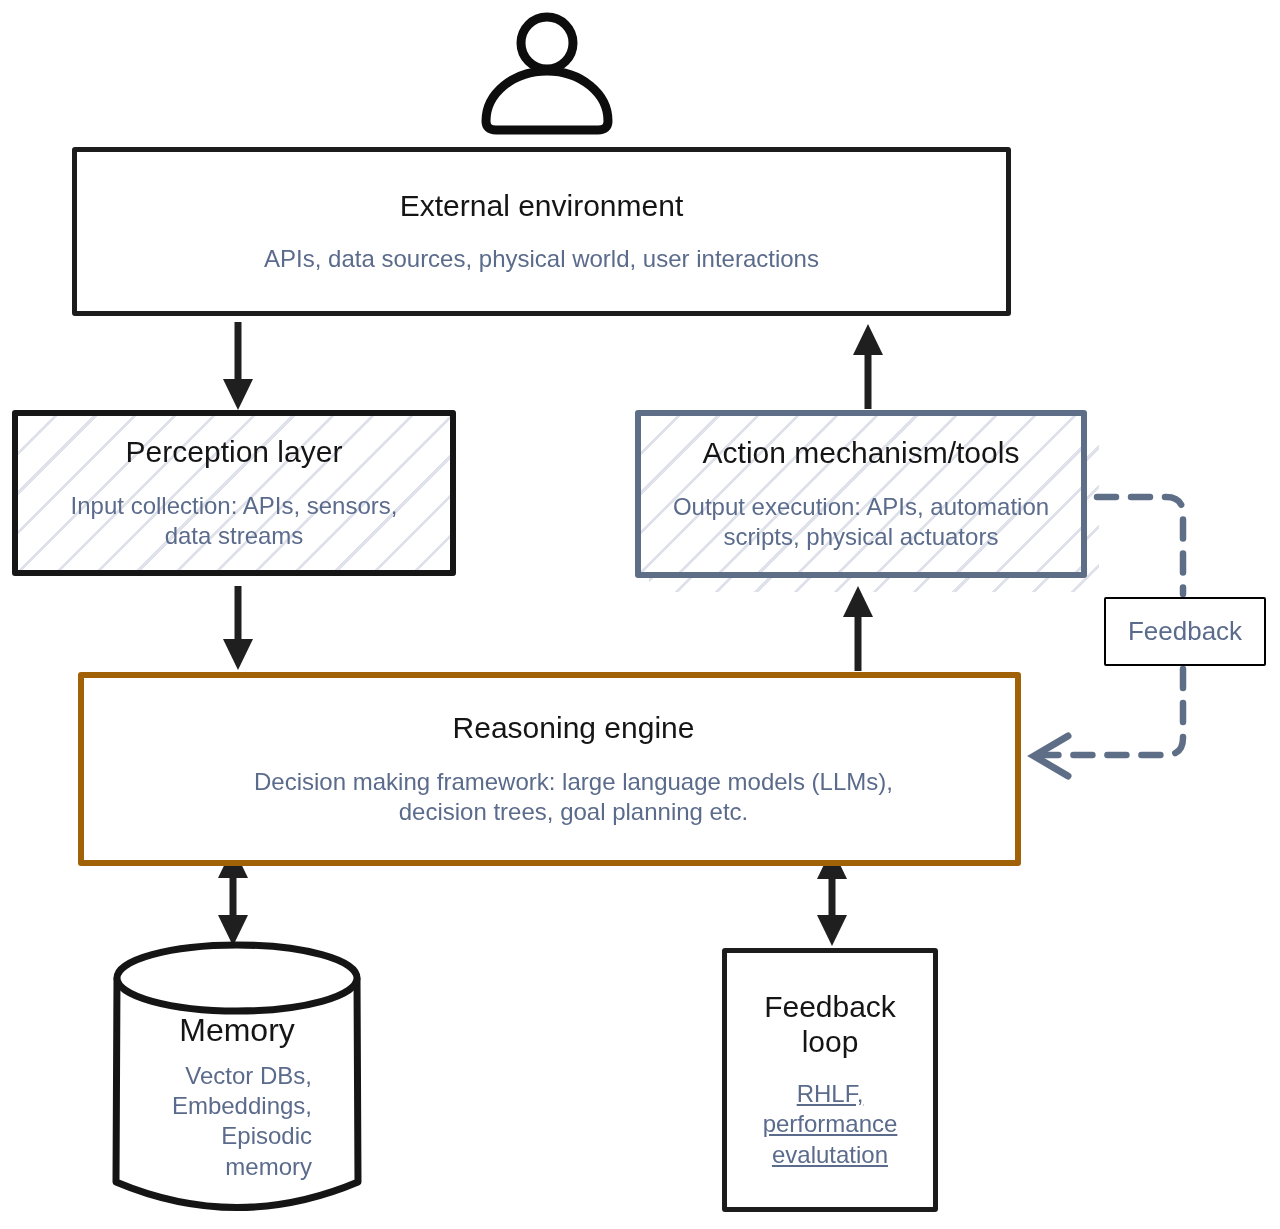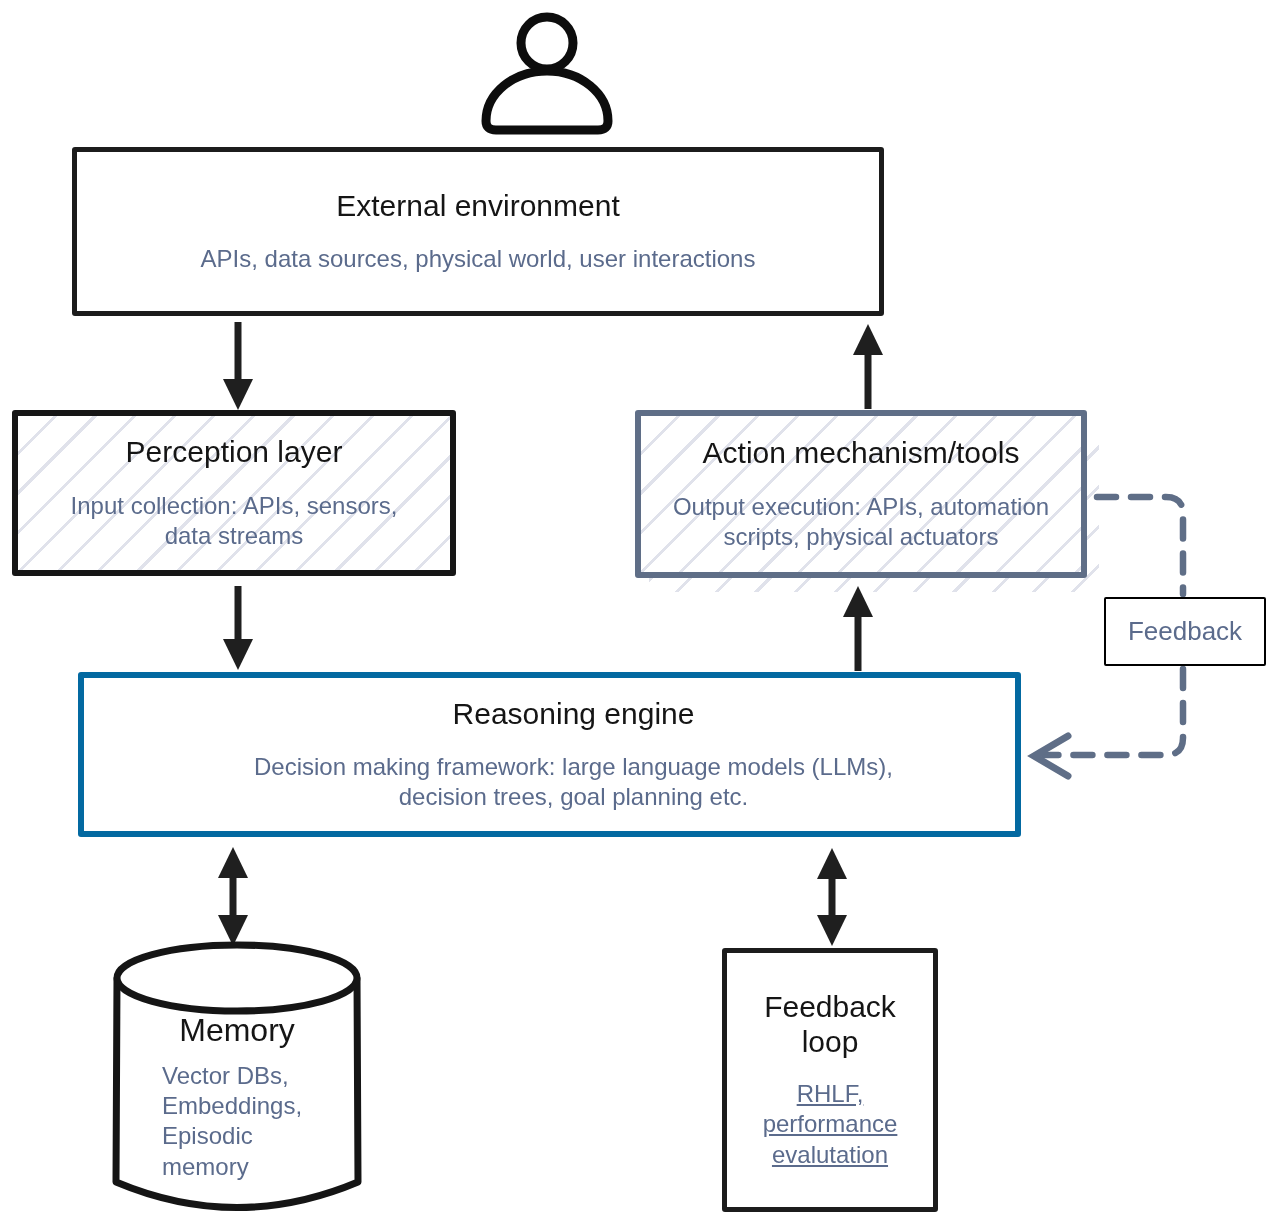--- a/index.html
+++ b/index.html
@@ -20,36 +20,36 @@
     background-color:#ffffff;
   }
   .hatch-shadow{
     position:absolute;z-index:1;box-sizing:border-box;border-radius:3px;
     background-image:repeating-linear-gradient(135deg,
       rgba(255,255,255,0) 0px, rgba(255,255,255,0) 25px,
       #e0e2eb 25px, #e0e2eb 28px);
   }
   .box-title{color:#151515;font-size:30px;line-height:1.15;}
   .box-sub{color:#5b6b8c;font-size:24px;line-height:1.26;margin-top:21px;}
-  #ext-env{left:72px;top:147px;width:812px;height:169px;border:5px solid #1c1c1c;}
+  #ext-env{left:72px;top:147px;width:939px;height:169px;border:5px solid #1c1c1c;}
   #perception{left:12px;top:410px;width:444px;height:166px;border:6px solid #161616;}
   #perception .box-sub{max-width:380px;}
   #action{left:635px;top:410px;width:452px;height:168px;border:6px solid #5f6e87;}
   #action .box-sub{max-width:410px;}
   #action-shadow{left:649px;top:424px;width:450px;height:168px;}
-  #reasoning{left:78px;top:672px;width:943px;height:165px;border:6px solid #0369a1;padding-left:48px;}
+  #reasoning{left:78px;top:672px;width:943px;height:194px;border:6px solid #a16207;padding-left:48px;}
   #reasoning .box-sub{max-width:640px;}
   #feedback-tag{left:1104px;top:597px;width:162px;height:69px;border:2px solid #000000;border-radius:2px;}
   #feedback-tag .tag-label{color:#5b6b8c;font-size:26px;}
   #feedback-loop{left:722px;top:948px;width:216px;height:264px;border:5px solid #1c1c1c;}
   #feedback-loop .box-title{max-width:150px;}
   #feedback-loop .box-sub{max-width:155px;margin-top:20px;text-decoration:underline;}
   #memory-text{
     position:absolute;z-index:2;left:127px;top:1012px;width:220px;
-    display:flex;flex-direction:column;align-items:center;text-align:left;
+    display:flex;flex-direction:column;align-items:center;text-align:right;
   }
   #memory-text .box-title{font-size:32px;}
   #memory-text .box-sub{max-width:150px;margin-top:12px;}
 </style>
 </head>
 <body>
 
 <div id="canvas">
 
   <svg id="strokes" width="1280" height="1229" viewBox="0 0 1280 1229">

